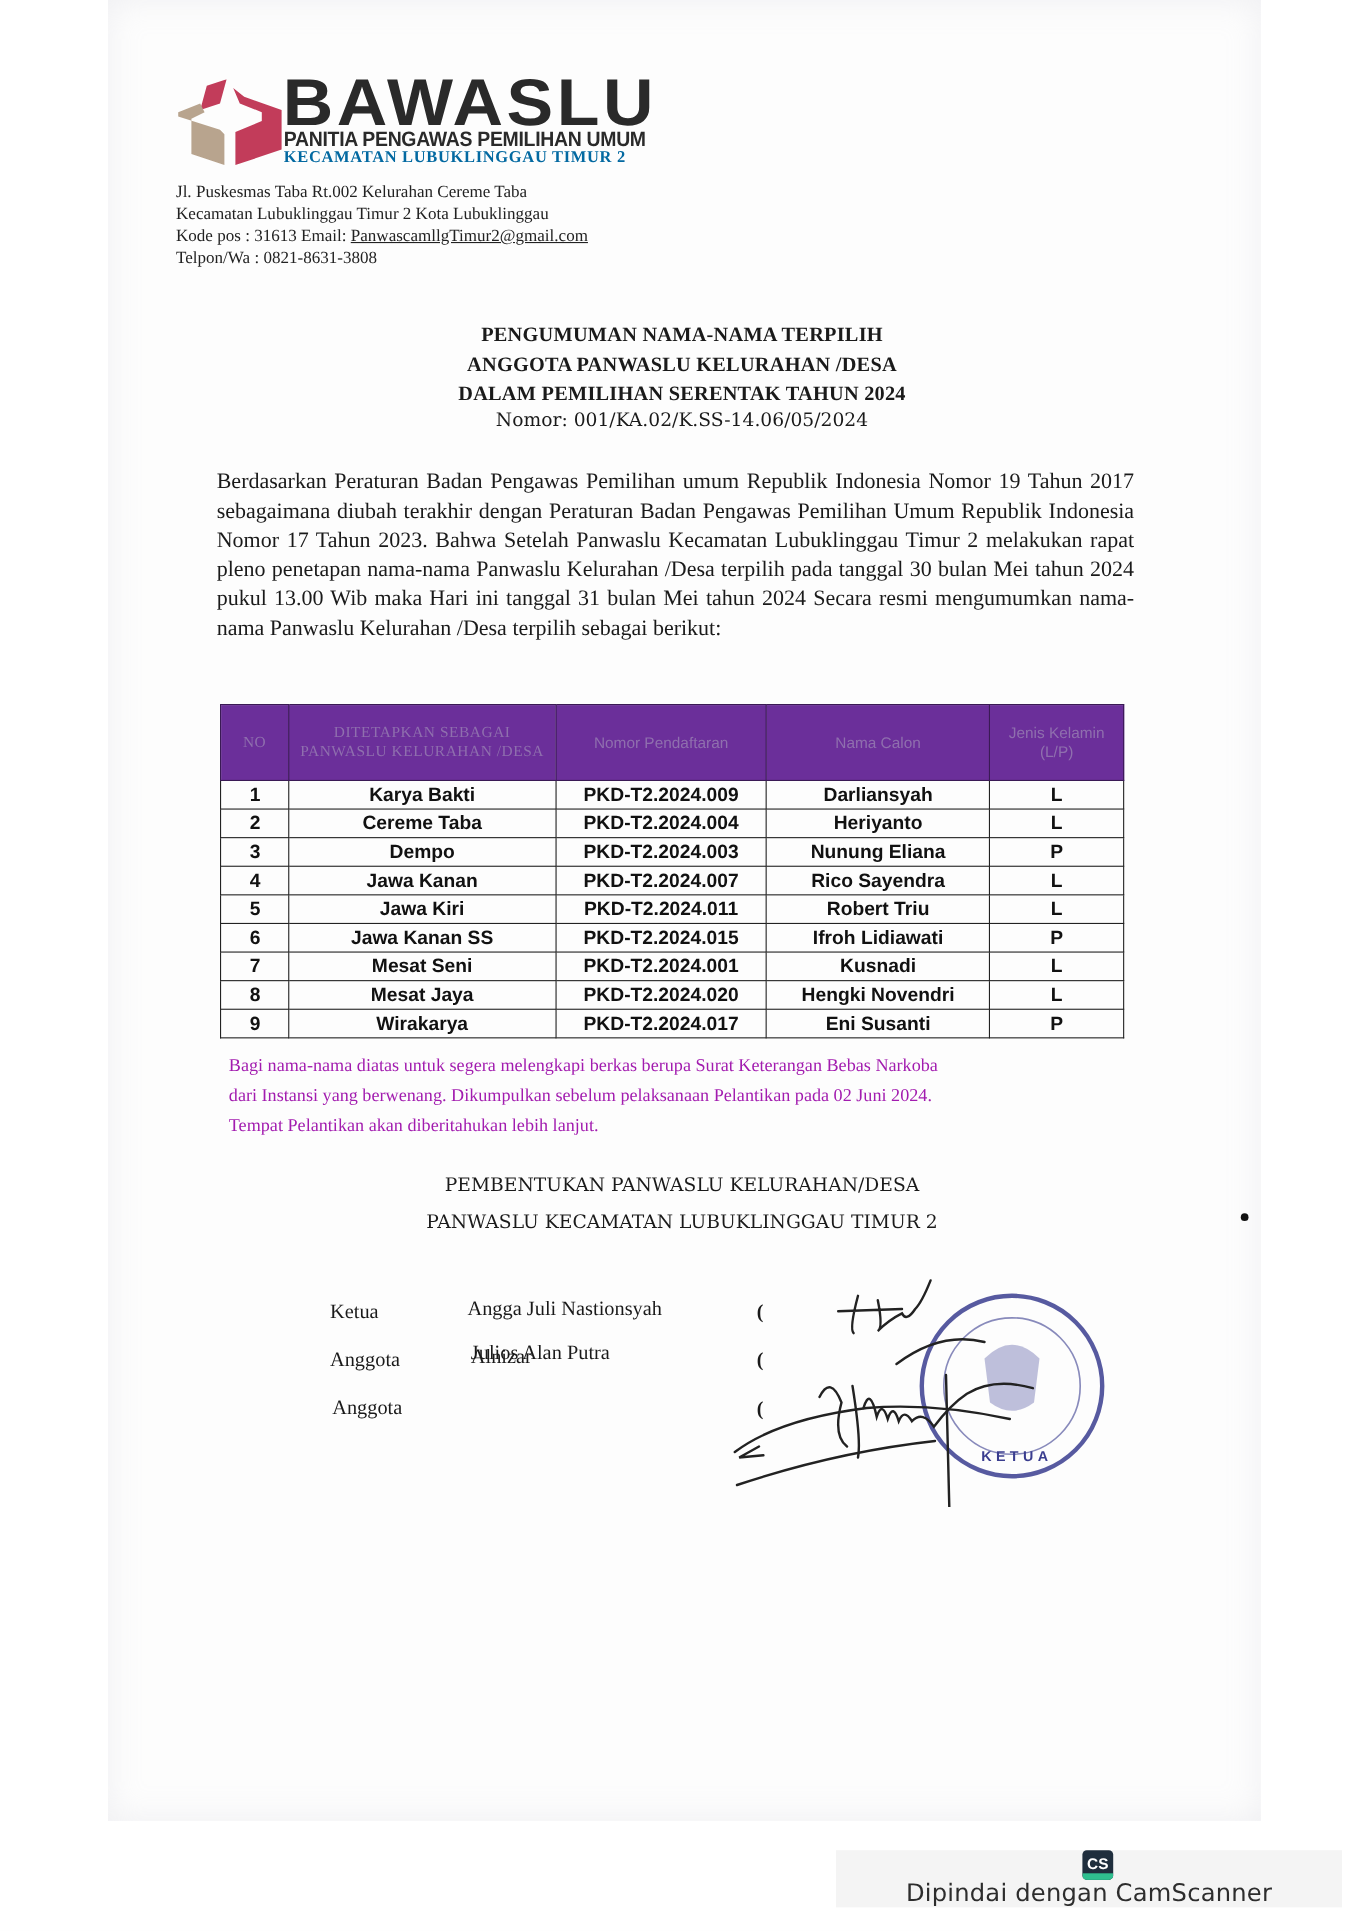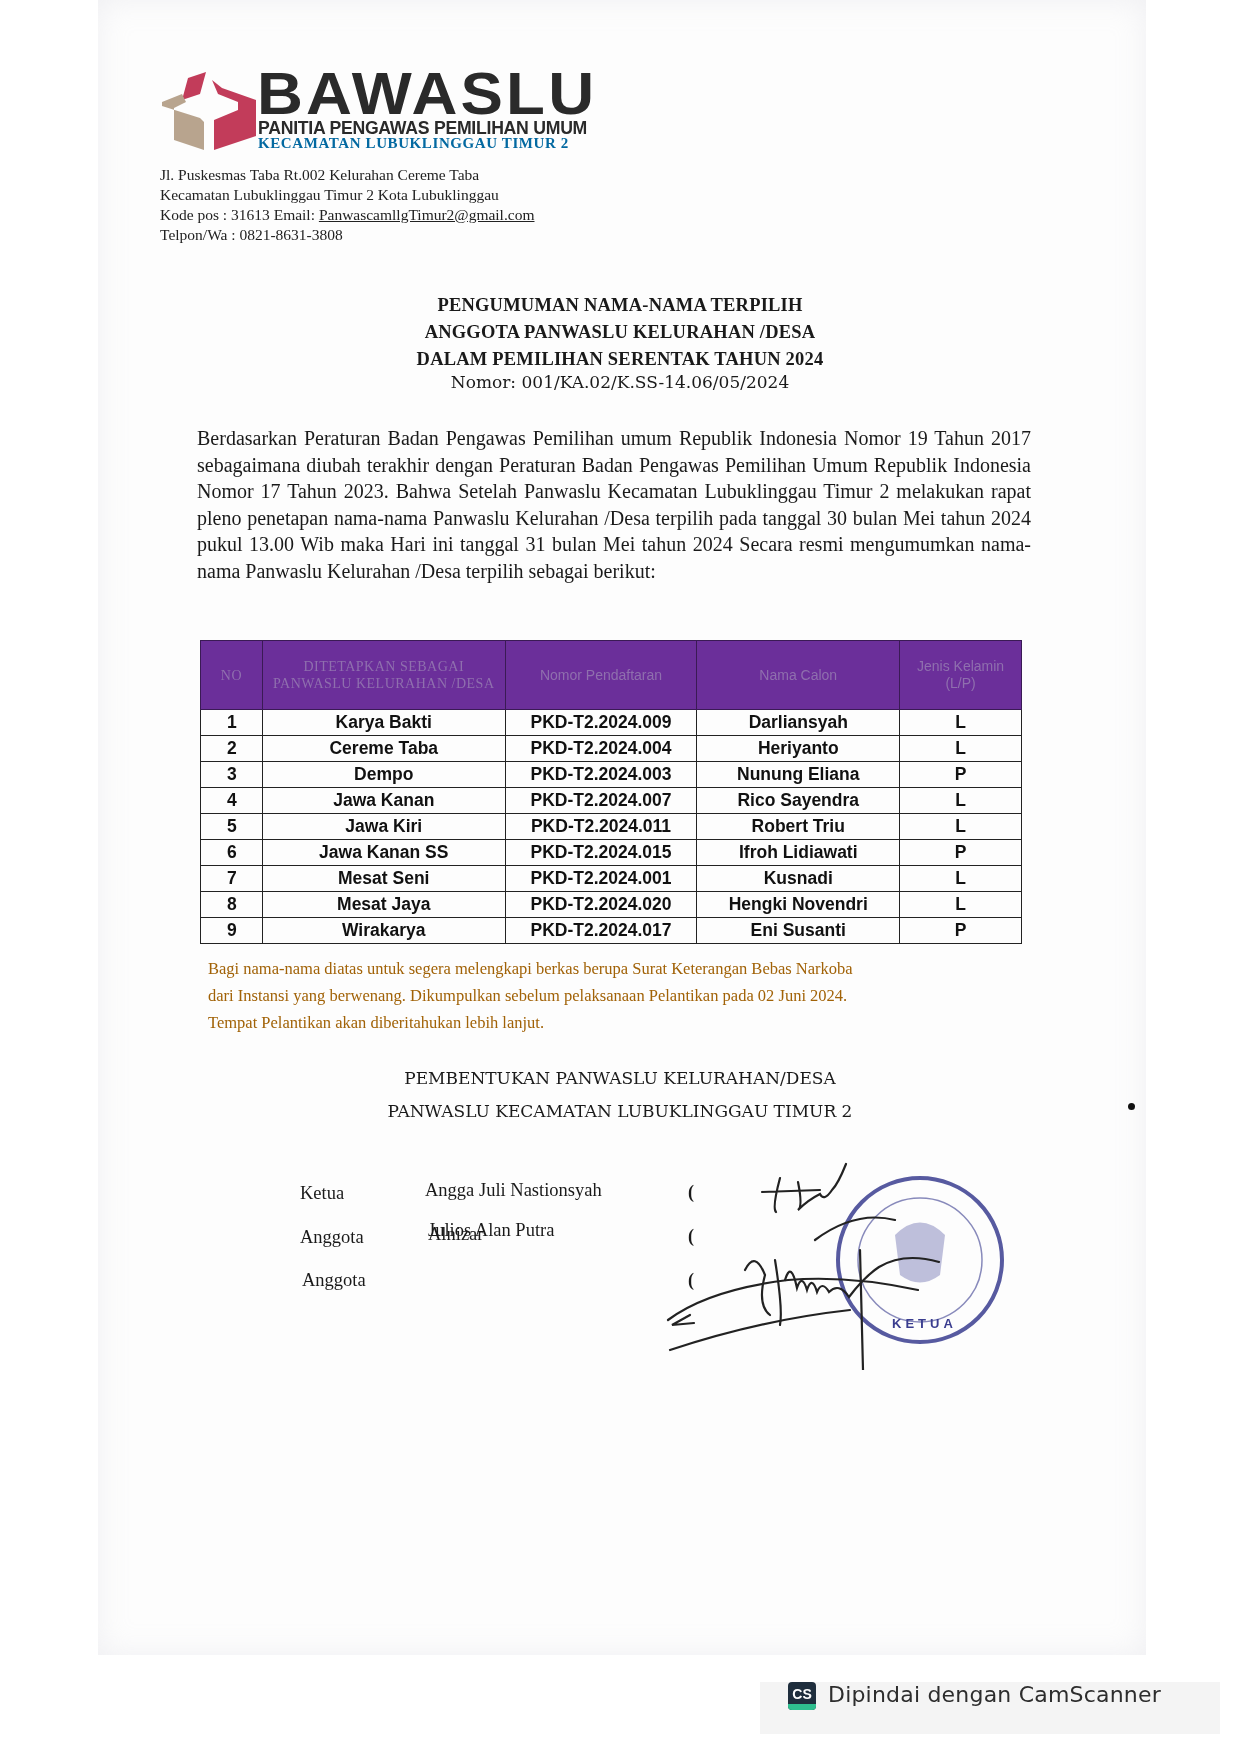--- a/index.html
+++ b/index.html
@@ -60,36 +60,36 @@
   table.main td {
     border: 1.5px solid #222; height: 25px; padding: 0;
     font-weight: 700; font-size: 17.5px; text-align: center; color: #111;
   }
   table.main td.no { text-align: left; padding-left: 26px; }
   col.c1 { width: 62px; } col.c2 { width: 243px; } col.c3 { width: 192px; }
   col.c4 { width: 203px; } col.c5 { width: 122px; }
 
   .note {
     position: absolute; left: 208px; top: 955px; width: 822px;
-    font-size: 16.5px; line-height: 27px; color: #a16207;
+    font-size: 16.5px; line-height: 27px; color: #a21caf;
   }
 
   
   .closing { position: absolute; left: 0; width: 1240px; text-align: center; font-family: "DejaVu Serif", serif; font-size: 17px; line-height: 33px; }
   .c-date { top: 1062px; }
   .sign { position: absolute; font-size: 18.5px; color: #1a1a1a; font-family: "Liberation Serif", serif; }
   .paren { position: absolute; font-size: 18px; font-weight: 700; }
   .dot { position: absolute; left: 1128px; top: 1103px; width: 7px; height: 7px; background: #111; border-radius: 50%; }
 
   .sigwrap { position: absolute; left: 650px; top: 1160px; width: 370px; height: 210px; }
 
   
   .cs-bar {
     position: absolute; left: 760px; top: 1682px; width: 460px; height: 52px;
-    background: #f4f4f4; display: flex; align-items: flex-start;
+    background: #f4f4f4; display: flex; align-items: center; flex-direction: column;
   }
   .cs-logo {
     width: 28px; height: 28px; margin-left: 28px; margin-right: 12px;
     background: #1f2e3d; border-radius: 4px; position: relative; overflow: hidden;
     color: #fff; font-family: "Liberation Sans", sans-serif; font-weight: 700;
     font-size: 14px; line-height: 24px; text-align: center;
   }
   .cs-logo::after { content: ""; position: absolute; left: 0; right: 0; bottom: 0; height: 6px; background: #2fbf8f; }
   .cs-text { font-family: "DejaVu Sans", sans-serif; font-size: 22px; color: #2d2d2d; letter-spacing: 0.2px; }
 </style>

